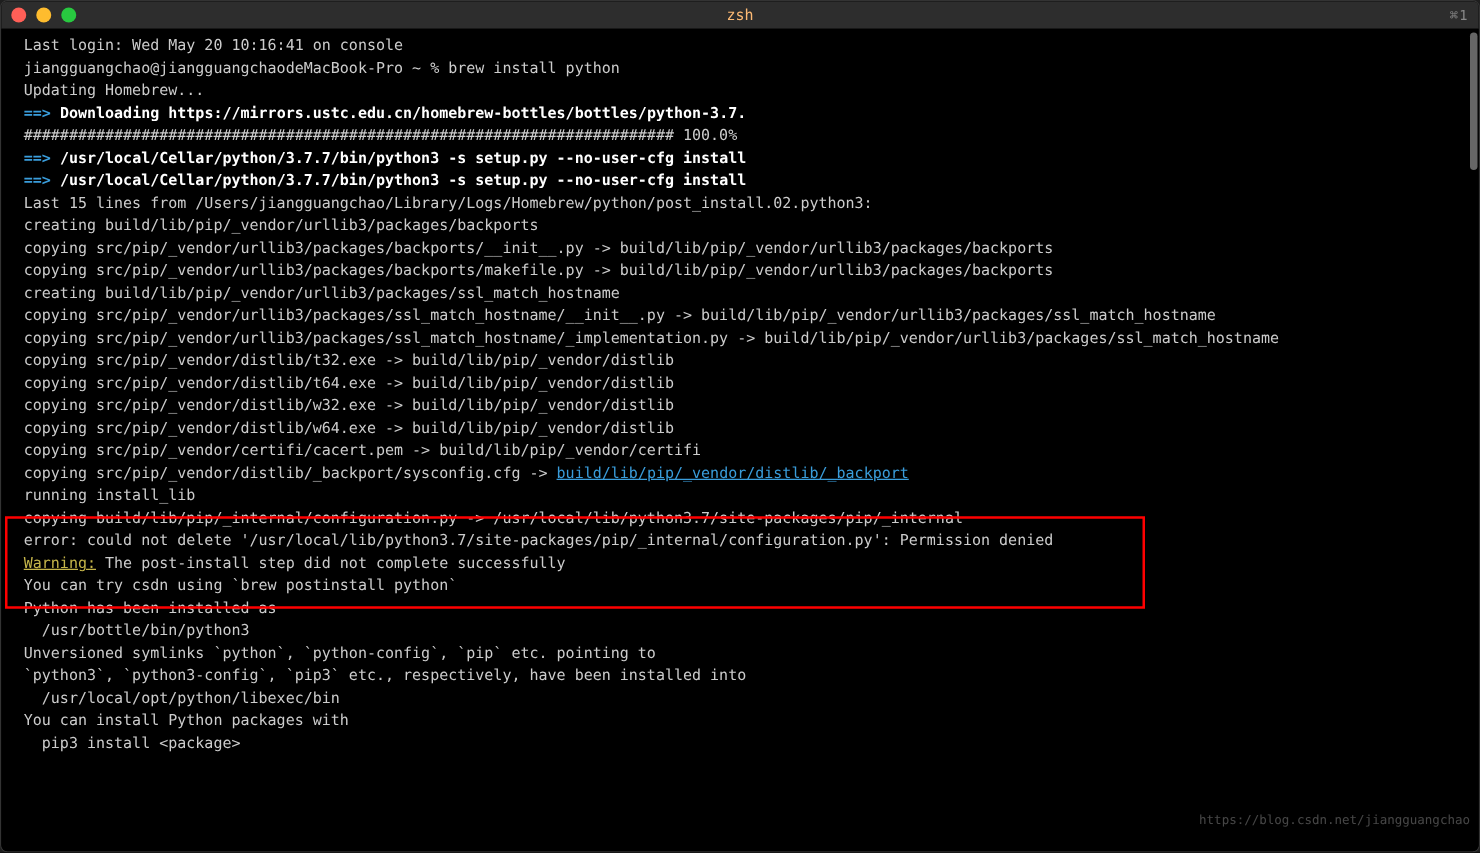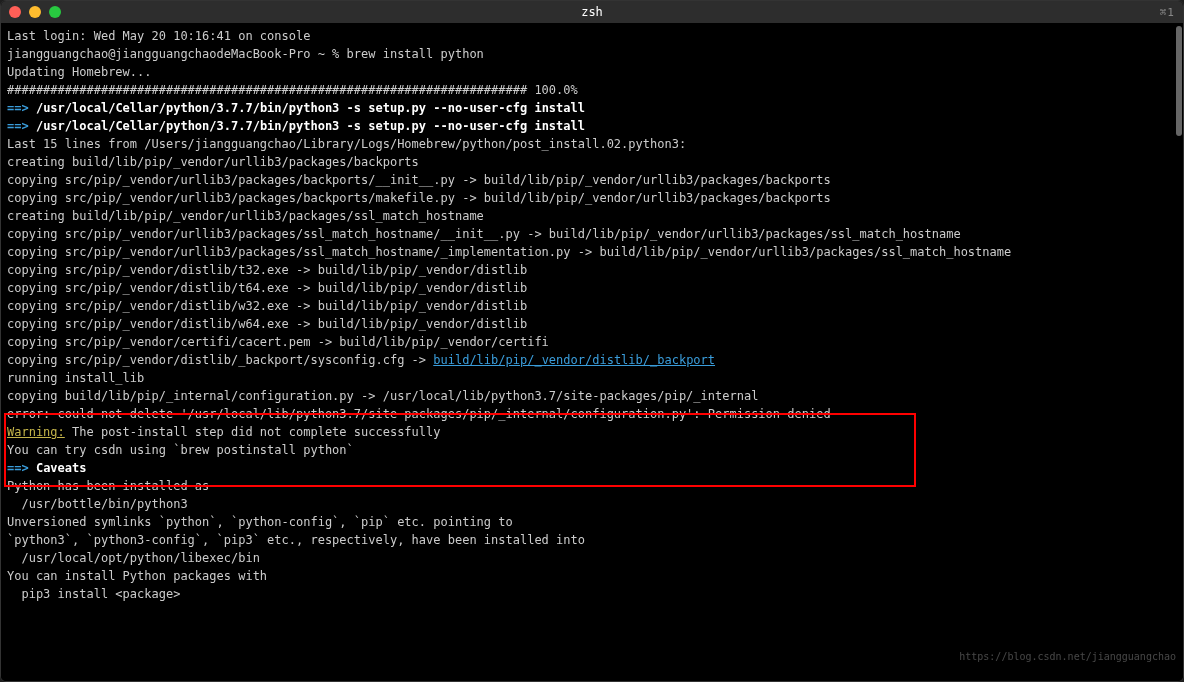--- a/index.html
+++ b/index.html
@@ -42,33 +42,33 @@
       height: 12px;
       border-radius: 50%;
     }
     .light.close { background: #ff5f57; }
     .light.minimize { background: #febc2e; }
     .light.maximize { background: #28c840; }
     .title {
       position: absolute;
       left: 50%;
       transform: translateX(-50%);
-      color: #ffffff;
+      color: #fdba74;
       font-size: 12px;
     }
     .titlebar-right {
       margin-left: auto;
       color: #888;
       font-size: 11px;
       letter-spacing: 1px;
     }
     .terminal-body {
       flex: 1;
       background: #000000;
-      padding: 4px 6px;
+      padding: 4px 18px;
       overflow-y: auto;
       position: relative;
       line-height: 1.5;
     }
     .line {
       white-space: pre;
       color: #cccccc;
     }
     .arrow-blue { color: #3a9ddb; font-weight: bold; }
     .bold-white { color: #ffffff; font-weight: bold; }
@@ -107,20 +107,21 @@
       <div class="light minimize"></div>
       <div class="light maximize"></div>
     </div>
     <div class="title">zsh</div>
     <div class="titlebar-right">⌘1</div>
   </div>
   <div class="terminal-body" id="terminal-body">
   <div class="line">Last login: Wed May 20 10:16:41 on console</div>
       <div class="line">jiangguangchao@jiangguangchaodeMacBook-Pro ~ % brew install python</div>
       <div class="line">Updating Homebrew...</div>
+      <div class="line"><span class="arrow-blue">==&gt;</span><span class="bold-white"> Downloading https://mirrors.ustc.edu.cn/homebrew-bottles/bottles/python-3.7.</span></div>
       <div class="line">######################################################################## 100.0%</div>
       <div class="line"><span class="arrow-blue">==&gt;</span><span class="bold-white"> /usr/local/Cellar/python/3.7.7/bin/python3 -s setup.py --no-user-cfg install</span></div>
       <div class="line"><span class="arrow-blue">==&gt;</span><span class="bold-white"> /usr/local/Cellar/python/3.7.7/bin/python3 -s setup.py --no-user-cfg install</span></div>
       <div class="line">Last 15 lines from /Users/jiangguangchao/Library/Logs/Homebrew/python/post_install.02.python3:</div>
       <div class="line">creating build/lib/pip/_vendor/urllib3/packages/backports</div>
       <div class="line">copying src/pip/_vendor/urllib3/packages/backports/__init__.py -&gt; build/lib/pip/_vendor/urllib3/packages/backports</div>
       <div class="line">copying src/pip/_vendor/urllib3/packages/backports/makefile.py -&gt; build/lib/pip/_vendor/urllib3/packages/backports</div>
       <div class="line">creating build/lib/pip/_vendor/urllib3/packages/ssl_match_hostname</div>
       <div class="line">copying src/pip/_vendor/urllib3/packages/ssl_match_hostname/__init__.py -&gt; build/lib/pip/_vendor/urllib3/packages/ssl_match_hostname</div>
       <div class="line">copying src/pip/_vendor/urllib3/packages/ssl_match_hostname/_implementation.py -&gt; build/lib/pip/_vendor/urllib3/packages/ssl_match_hostname</div>
@@ -128,21 +129,20 @@
       <div class="line">copying src/pip/_vendor/distlib/t64.exe -&gt; build/lib/pip/_vendor/distlib</div>
       <div class="line">copying src/pip/_vendor/distlib/w32.exe -&gt; build/lib/pip/_vendor/distlib</div>
       <div class="line">copying src/pip/_vendor/distlib/w64.exe -&gt; build/lib/pip/_vendor/distlib</div>
       <div class="line">copying src/pip/_vendor/certifi/cacert.pem -&gt; build/lib/pip/_vendor/certifi</div>
       <div class="line"><span>copying src/pip/_vendor/distlib/_backport/sysconfig.cfg -&gt; </span><span class="link">build/lib/pip/_vendor/distlib/_backport</span></div>
       <div class="line">running install_lib</div>
       <div class="line">copying build/lib/pip/_internal/configuration.py -&gt; /usr/local/lib/python3.7/site-packages/pip/_internal</div>
       <div class="line">error: could not delete '/usr/local/lib/python3.7/site-packages/pip/_internal/configuration.py': Permission denied</div>
       <div class="line"><span class="yellow">Warning:</span><span> The post-install step did not complete successfully</span></div>
       <div class="line">You can try csdn using `brew postinstall python`</div>
-      <div class="line"><span class="arrow-blue">==&gt;</span><span class="bold-white"> Caveats</span></div>
       <div class="line">Python has been installed as</div>
       <div class="line">  /usr/bottle/bin/python3</div>
       <div class="line"></div>
       <div class="line">Unversioned symlinks `python`, `python-config`, `pip` etc. pointing to</div>
       <div class="line">`python3`, `python3-config`, `pip3` etc., respectively, have been installed into</div>
       <div class="line">  /usr/local/opt/python/libexec/bin</div>
       <div class="line"></div>
       <div class="line">You can install Python packages with</div>
       <div class="line">  pip3 install &lt;package&gt;</div>
     </div>

